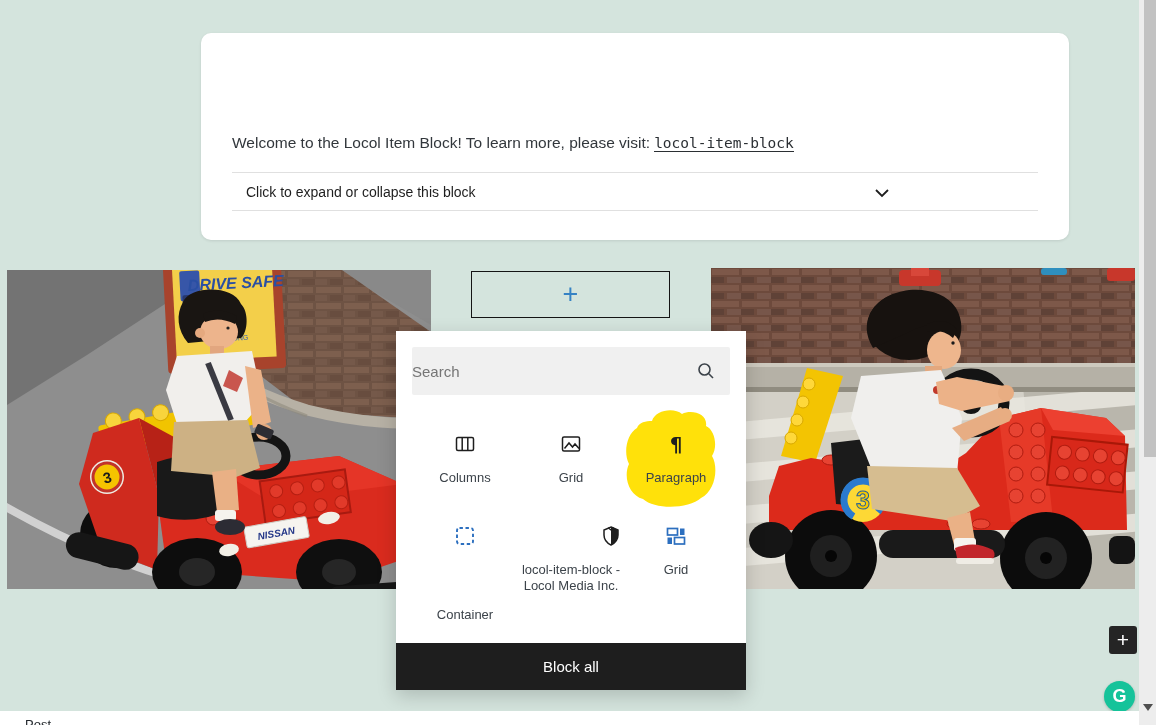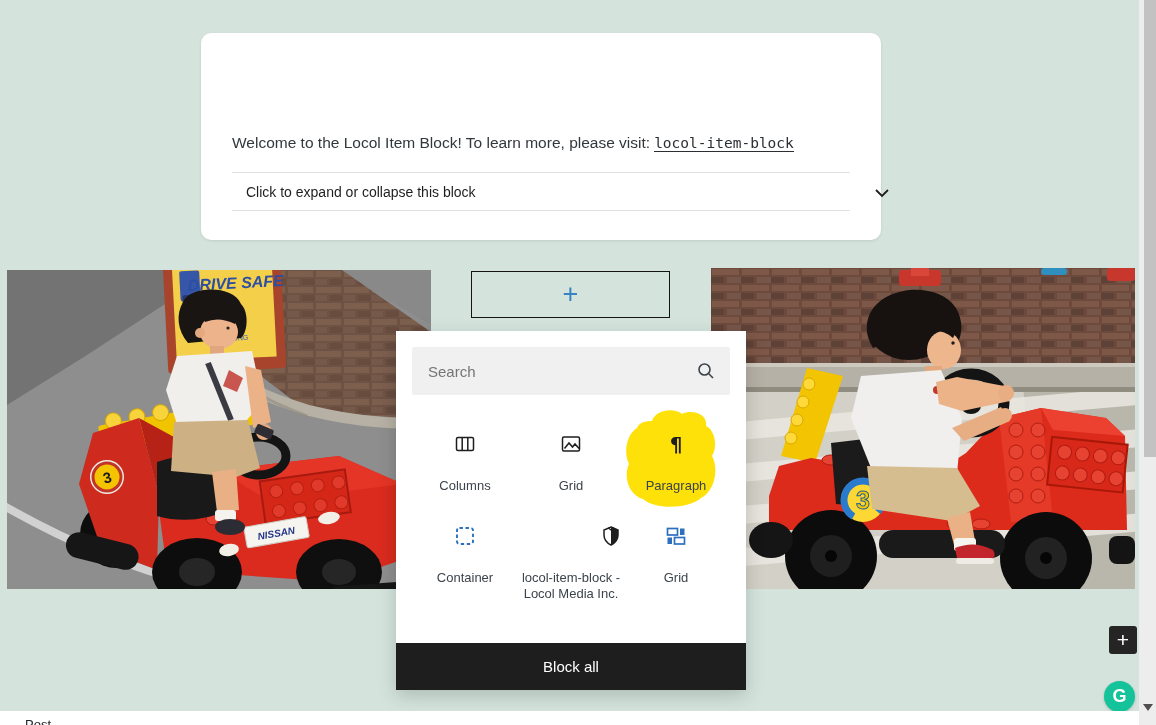--- a/index.html
+++ b/index.html
@@ -1,21 +1,21 @@
 <!DOCTYPE html>
 <html><head>
 <meta charset="utf-8">
 <style>
   * { box-sizing: border-box; margin: 0; padding: 0; }
   html,body { width:1156px; height:725px; }
   body { font-family:"Liberation Sans", sans-serif; }
   .app { position:relative; width:1156px; height:725px; background:#d4e4dd; overflow:hidden; }
 
   
-  .welcome-card { position:absolute; left:201px; top:33px; width:680px; height:207px;
+  .welcome-card { position:absolute; left:201px; top:33px; width:868px; height:207px;
     background:#ffffff; border-radius:10px; box-shadow:0 1px 3px rgba(0,0,0,.10); z-index:3; }
   .welcome-line { position:absolute; left:31px; top:101px; font-size:15.5px; color:#32373c; white-space:nowrap; }
   .welcome-link { font-family:"DejaVu Sans Mono", monospace; font-size:14.5px; color:#2b2f33;
     border-bottom:1px solid #2b2f33; text-decoration:none; margin-left:4px; cursor:pointer; }
   .card-divider { position:absolute; left:31px; right:31px; height:1px; background:#e0e0e0; }
   .divider-1 { top:139px; } .divider-2 { top:177px; }
   .toggle-label { position:absolute; left:45px; top:151px; font-size:14px; color:#1e1e1e; }
   .chevron { position:absolute; left:672px; top:153px; width:18px; height:14px; cursor:pointer; }
 
   
@@ -26,31 +26,31 @@
   
   .appender { position:absolute; left:471px; top:271px; width:199px; height:47px; z-index:4;
     border:1.5px solid #141414; background:transparent; display:flex; align-items:center; justify-content:center; cursor:pointer; }
   .appender .plus { color:#3582c4; font-size:27px; font-weight:400; line-height:1; }
 
   
   .popup { position:absolute; left:396px; top:331px; width:350px; height:359px; z-index:5;
     background:#ffffff; box-shadow:0 6px 18px rgba(0,0,0,.18); }
   .search-box { position:absolute; left:16px; top:16px; width:318px; height:48px; background:#f0f0f0; border-radius:2px; }
   .search-input { position:absolute; left:0; top:0; width:100%; height:100%; background:transparent; border:none; outline:none;
-    padding:0 44px 0 16px; font-size:15px; color:#1e1e1e; font-family:"Liberation Sans", sans-serif; }
+    padding:0 44px 0 0; font-size:15px; color:#1e1e1e; font-family:"Liberation Sans", sans-serif; }
   .search-input::placeholder { color:#757575; opacity:1; }
   .search-icon { position:absolute; right:14px; top:14px; width:20px; height:20px; pointer-events:none; }
 
   .highlight-blob { position:absolute; left:226px; top:74px; width:96px; height:110px; z-index:0; }
 
   .block-item { position:absolute; width:104px; display:flex; flex-direction:column; align-items:center; cursor:pointer; z-index:1; }
   .block-item .bi-icon { width:24px; height:24px; }
-  .block-item .bi-label { margin-top:22px; font-size:13px; line-height:16px; color:#3c434a; text-align:center; }
+  .block-item .bi-label { margin-top:14px; font-size:13px; line-height:16px; color:#3c434a; text-align:center; }
   .pos-r1c1 { left:17px;  top:101px; } .pos-r1c2 { left:123px; top:101px; } .pos-r1c3 { left:228px; top:101px; }
-  .pos-r2c1 { left:17px;  top:193px; } .pos-r2c2 { left:123px; top:193px;align-items:flex-end; } .pos-r2c3 { left:228px; top:193px; }
+  .pos-r2c1 { left:17px;  top:193px;gap:45px; } .pos-r2c2 { left:123px; top:193px;align-items:flex-end; } .pos-r2c3 { left:228px; top:193px; }
 
   .browse-all { position:absolute; left:0; top:312px; width:350px; height:47px; background:#1e1e1e; border:none;
     color:#ffffff; font-size:15px; font-family:"Liberation Sans", sans-serif; cursor:pointer; }
 
   
   .add-block-btn { position:absolute; left:1109px; top:626px; width:28px; height:28px; background:#252525; border:none;
     border-radius:3px; color:#ffffff; font-size:21px; line-height:26px; text-align:center; cursor:pointer; z-index:6; padding:0; }
   .grammarly-btn { position:absolute; left:1104px; top:681px; width:31px; height:31px; border-radius:50%;
     background:#15c39a; border:none; color:#ffffff; font-weight:bold; font-size:18px; line-height:31px; text-align:center;
     cursor:pointer; z-index:6; box-shadow:0 1px 3px rgba(0,0,0,.2); padding:0; }

